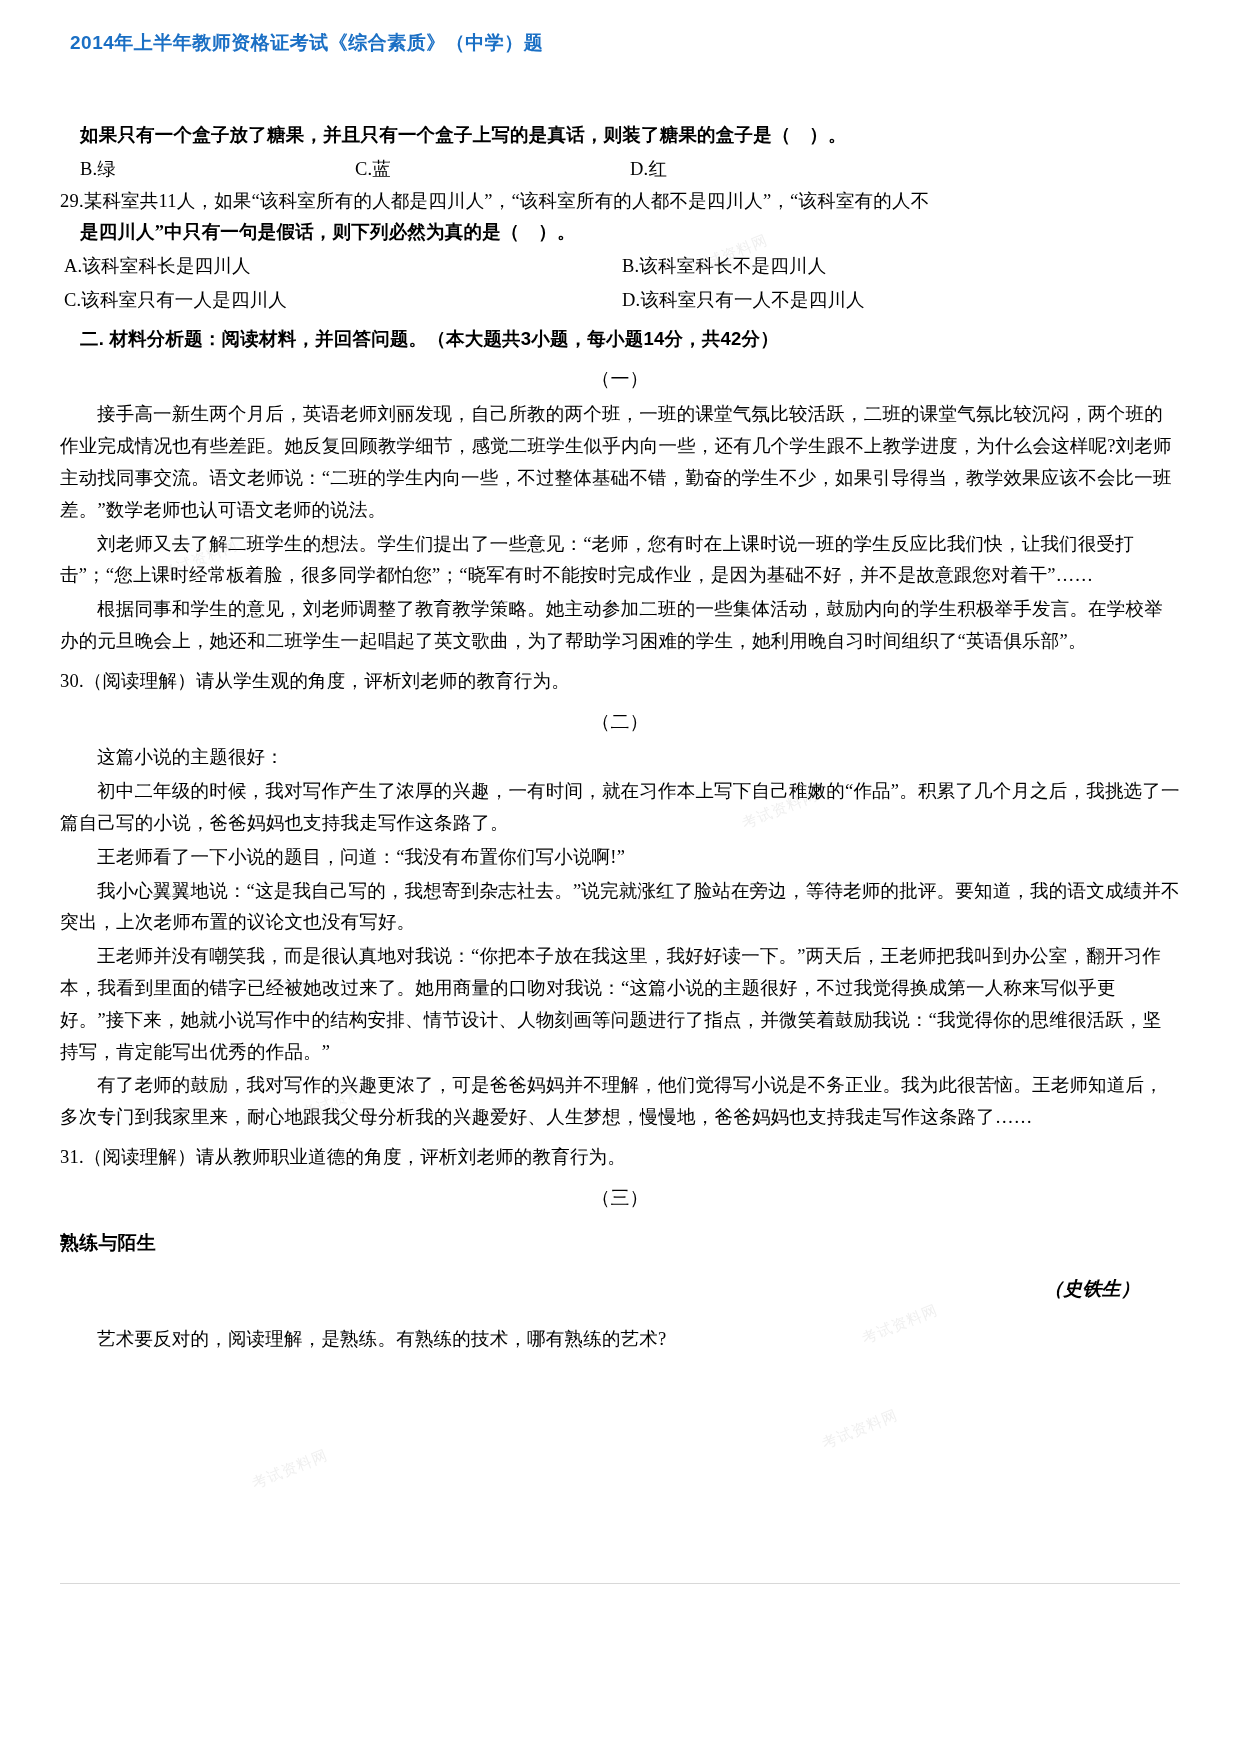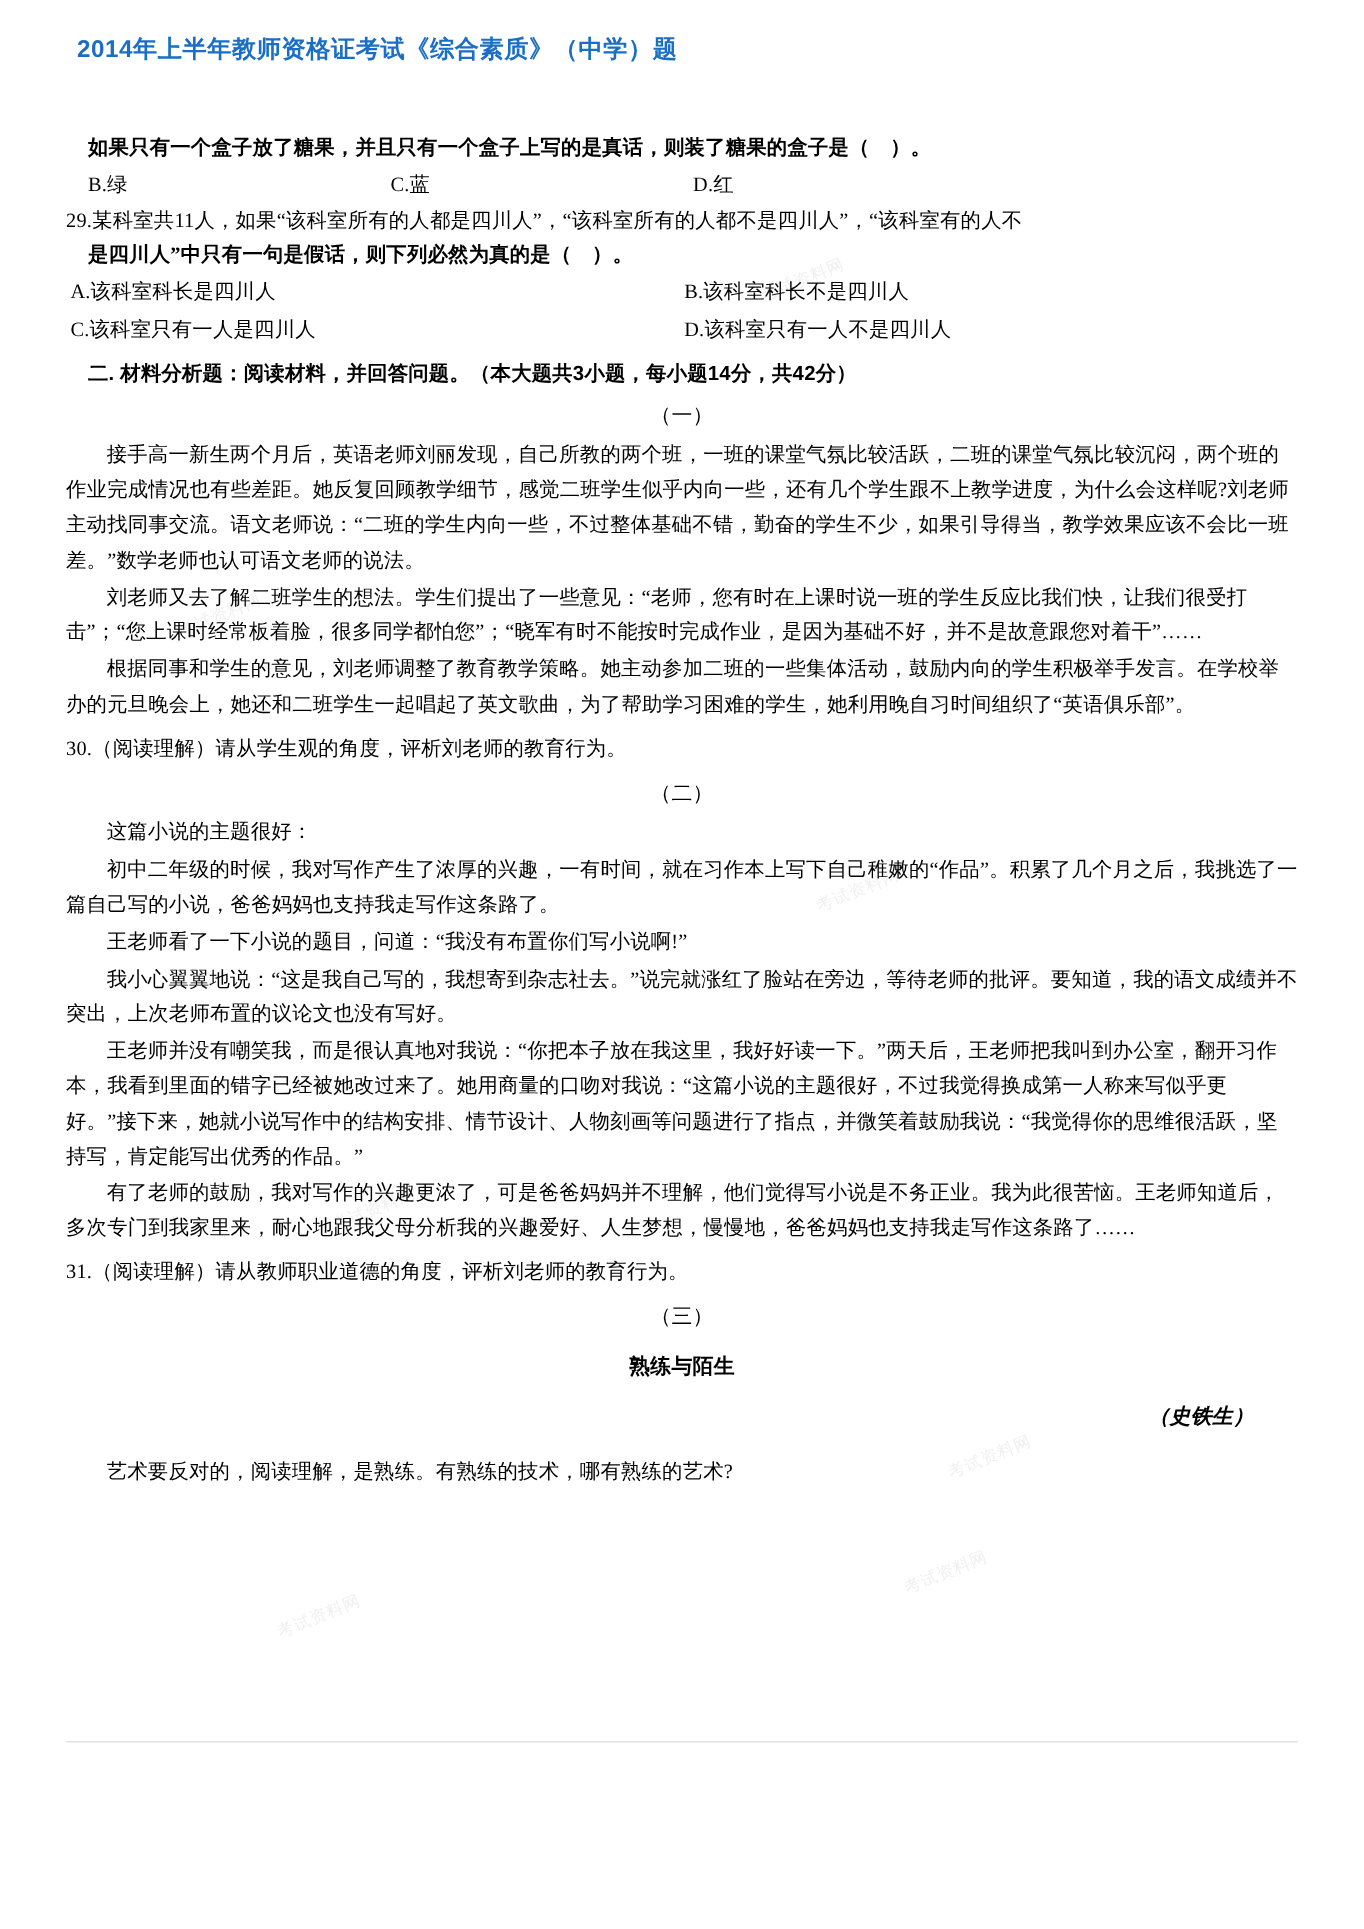--- a/index.html
+++ b/index.html
@@ -24,21 +24,21 @@
   }
   .content {
     position: absolute;
     left: 60px;
     top: 60px;
     width: 1120px;
   }
   .title {
     color: #1a6fc4;
     font-weight: bold;
-    font-size: 22px;
+    font-size: 19px;
     letter-spacing: 0.5px;
     margin: 30px 0 0 70px;
     font-family: "Liberation Sans", "DejaVu Sans", sans-serif;
   }
   .body-block {
     margin-top: 30px;
     font-size: 18.5px;
     line-height: 1.72;
     letter-spacing: 0.2px;
   }
@@ -82,21 +82,20 @@
   }
   .para {
     text-indent: 2em;
     margin-top: 2px;
   }
   .qnum {
     margin-top: 8px;
     margin-left: 0;
   }
   .center-bold {
-    text-align: center;
     font-weight: bold;
     font-size: 19px;
     margin-top: 12px;
     font-family: "Liberation Sans", "DejaVu Sans", sans-serif;
   }
   .author {
     text-align: right;
     font-weight: bold;
     font-size: 19px;
     margin-top: 14px;

